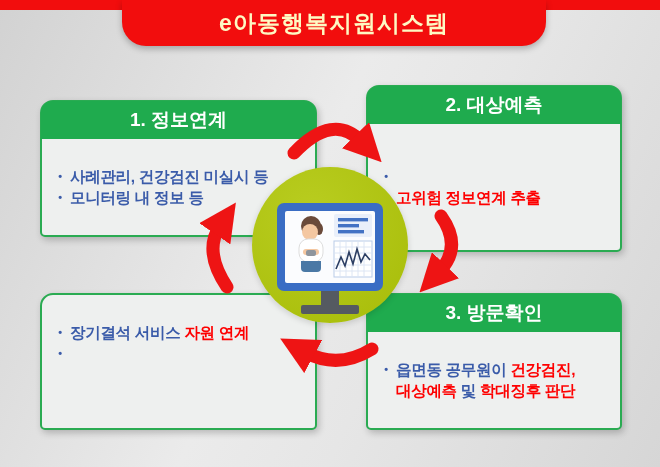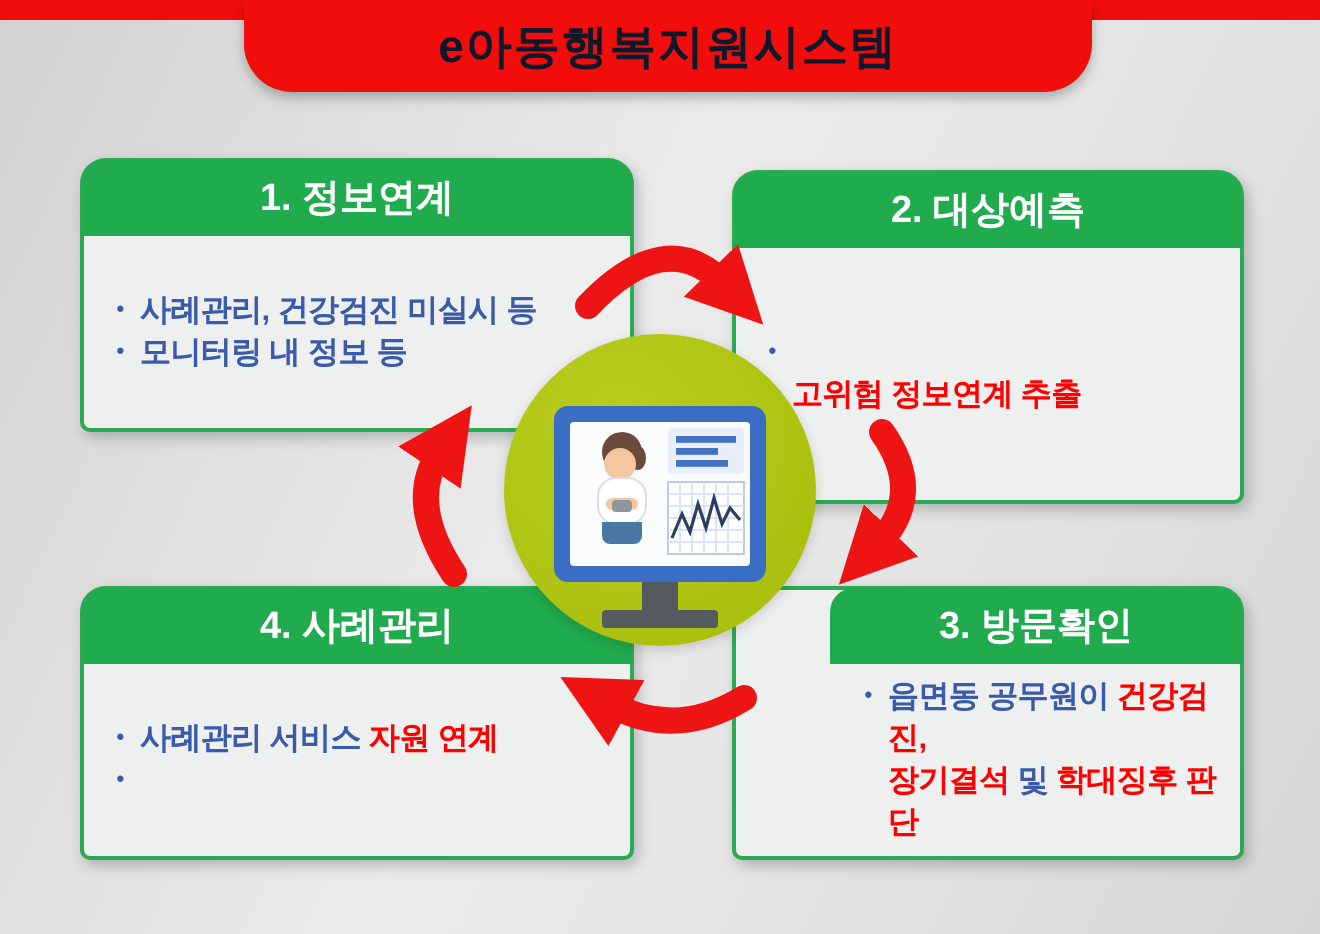--- a/index.html
+++ b/index.html
@@ -7,38 +7,38 @@
     position:relative;width:660px;height:467px;overflow:hidden;
     font-family:"Liberation Sans","DejaVu Sans",sans-serif;
     background:linear-gradient(115deg,#d2d2d2 0%,#ebebeb 45%,#e6e6e6 62%,#d6d6d6 100%);
   }
   .top-strip{position:absolute;left:0;top:0;width:660px;height:10px;background:#f20d0d;z-index:4;}
   .title-box{
     position:absolute;left:122px;top:0;width:424px;height:46px;background:#f20d0d;
     border-radius:0 0 24px 24px;display:flex;align-items:center;justify-content:center;
     box-shadow:0 3px 6px rgba(0,0,0,.25);z-index:5;
   }
-  .title-box span{color:#0f172a;font-size:23px;font-weight:bold;letter-spacing:1px;}
+  .title-box span{color:#fef9c3;font-size:23px;font-weight:bold;letter-spacing:1px;}
 
   .panel{position:absolute;z-index:1;border:2px solid #2aab52;border-radius:13px 13px 5px 5px;
     background:#eef0ef;box-shadow:2px 3px 7px rgba(0,0,0,.22);box-sizing:border-box;}
   .panel-header{height:38px;margin:-1px -1px 0 -1px;background:#1fab4e;border-radius:12px 12px 0 0;
     display:flex;align-items:center;justify-content:center;color:#fff;font-weight:bold;font-size:19px;}
   .panel-body{height:calc(100% - 37px);box-sizing:border-box;display:flex;flex-direction:column;
     justify-content:center;padding:4px 6px 4px 8px;font-weight:bold;font-size:15.5px;line-height:21px;
     letter-spacing:-0.3px;}
   .line{display:flex;align-items:flex-start;}
   .bullet{flex:none;width:20px;text-align:center;color:#3a5ba9;font-size:11px;line-height:21px;}
   .bullet.ghost{visibility:hidden;}
   .blue{color:#3a5ba9;}
   .red{color:#fe0000;}
 
-  #panel1{left:40px;top:79px;width:277px;height:137px;}
+  #panel1{left:40px;top:100px;width:277px;height:137px;}
   #panel2{left:366px;top:85px;width:256px;height:167px;}
-  #panel3{left:366px;top:293px;width:256px;height:137px;padding-left:48px;}
+  #panel3{left:366px;top:293px;width:256px;height:137px;}
   #panel4{left:40px;top:293px;width:277px;height:137px;}
 
   .center-circle{
     position:absolute;left:252px;top:167px;width:156px;height:156px;border-radius:50%;
     background:radial-gradient(circle at 38% 30%,#b9cd20,#a7bc08);z-index:2;
     display:flex;align-items:flex-end;justify-content:center;
     box-shadow:0 2px 6px rgba(0,0,0,.15);
   }
   .arrows{position:absolute;left:0;top:0;width:660px;height:467px;z-index:3;pointer-events:none;}
 </style>
@@ -82,31 +82,30 @@
 
   <div class="panel" id="panel3">
     <div class="panel-header">3. 방문확인</div>
     <div class="panel-body">
       <div class="line">
         <span class="bullet">•</span>
         <span><span class="blue">읍면동 공무원이 </span><span class="red">건강검진,</span></span>
       </div>
       <div class="line">
         <span class="bullet ghost">•</span>
-        <span><span class="red">장기결석</span><span class="blue"> 및 </span><span class="red">학대징후 판단</span></span>
+        <span><span class="red">대상예측</span><span class="blue"> 및 </span><span class="red">학대징후 판단</span></span>
       </div>
     </div>
   </div>
 
   <div class="panel" id="panel4">
-    <div class="panel-header">4. 사례관리</div>
     <div class="panel-body">
       <div class="line">
         <span class="bullet">•</span>
-        <span><span class="blue">사례관리 서비스 </span><span class="red">자원 연계</span></span>
+        <span><span class="blue">장기결석 서비스 </span><span class="red">자원 연계</span></span>
       </div>
       <div class="line">
         <span class="bullet">•</span>
       </div>
     </div>
   </div>
 
   <div class="center-circle">
     <svg width="150" height="126" viewBox="0 0 150 126">
 

